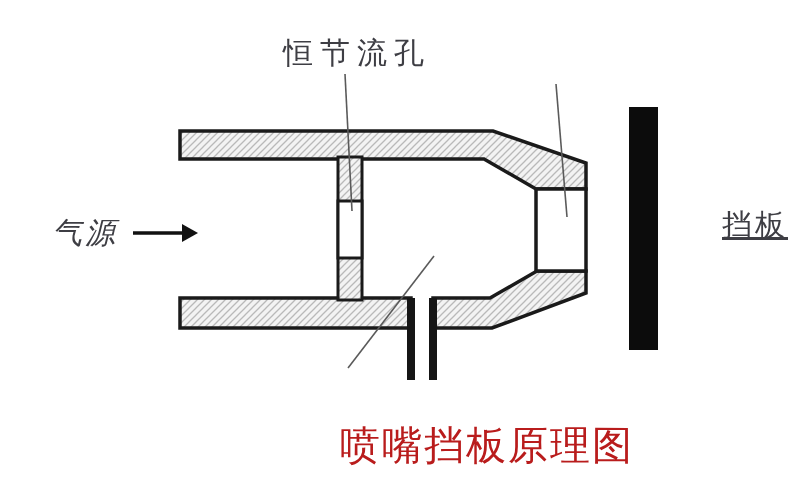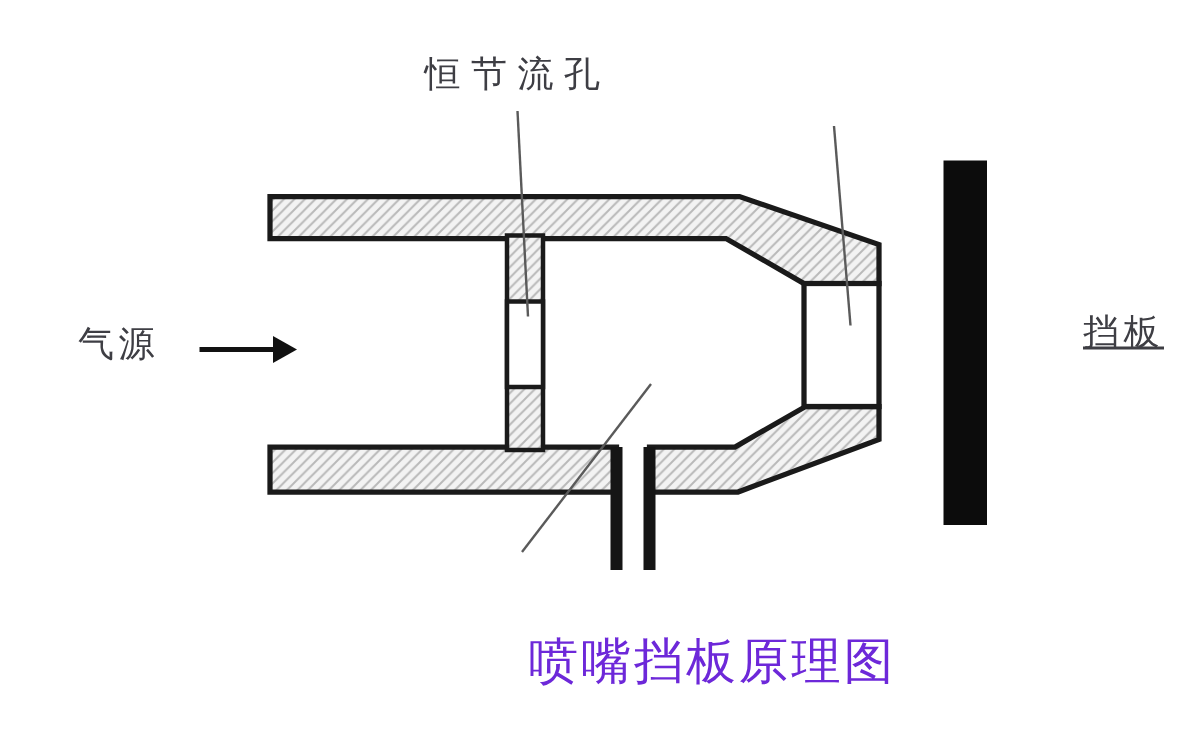--- a/index.html
+++ b/index.html
@@ -7,37 +7,37 @@
     position:relative;
     width:800px;height:500px;
     background:#ffffff;
     overflow:hidden;
     font-family:"Liberation Sans", sans-serif;
   }
   .stage svg{position:absolute;left:0;top:0;}
   .lbl{
     position:absolute;
     color:#3e3e44;
-    font-size:24px;
+    font-size:30px;
     letter-spacing:3px;
     white-space:nowrap;
     line-height:1;
     font-family:"Liberation Sans", sans-serif;
   }
   .lbl-orifice{left:283px;top:38px;letter-spacing:7px;}
   .lbl-nozzle{left:508px;top:41px;}
-  .lbl-air{left:52px;top:218px;}
+  .lbl-air{left:52px;top:218px;font-style:italic;}
   .lbl-flapper{left:722px;top:210px;text-decoration:underline;}
   .lbl-chamber{left:288px;top:370px;}
   .caption{
     position:absolute;
     left:340px;top:426px;width:270px;
     text-align:center;
-    color:#6d28d9;
-    font-size:33px;
+    color:#b91c1c;
+    font-size:40px;
     letter-spacing:2px;
     line-height:1;
     white-space:nowrap;
     font-family:"Liberation Serif", serif;
   }
 </style>
 </head>
 <body>
 
 <div class="stage">

